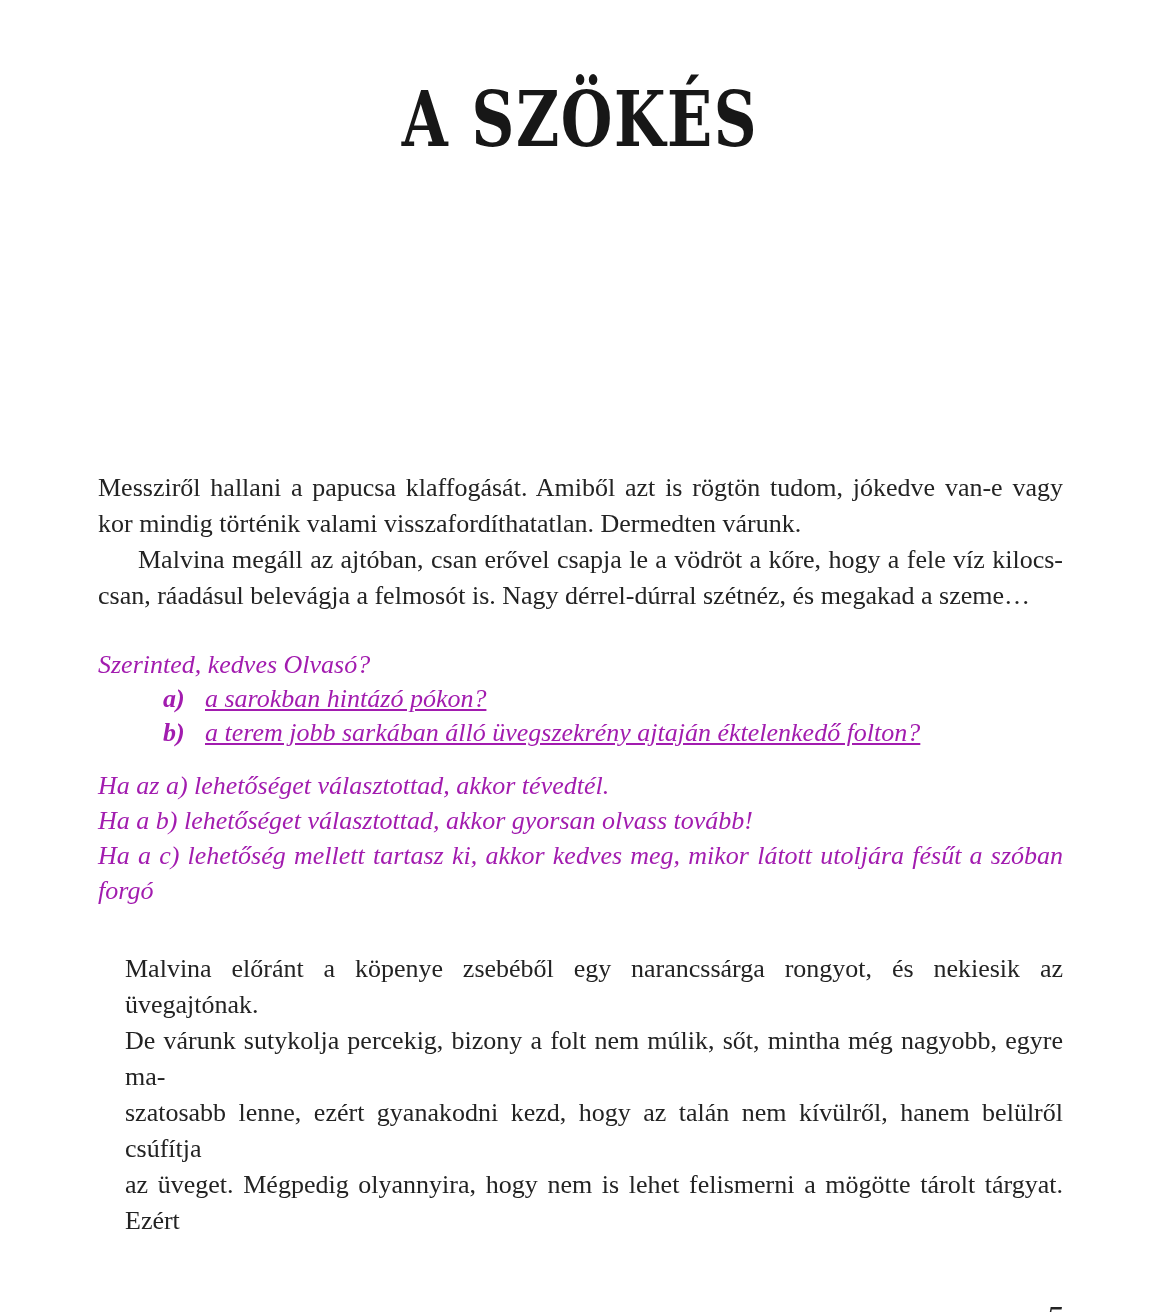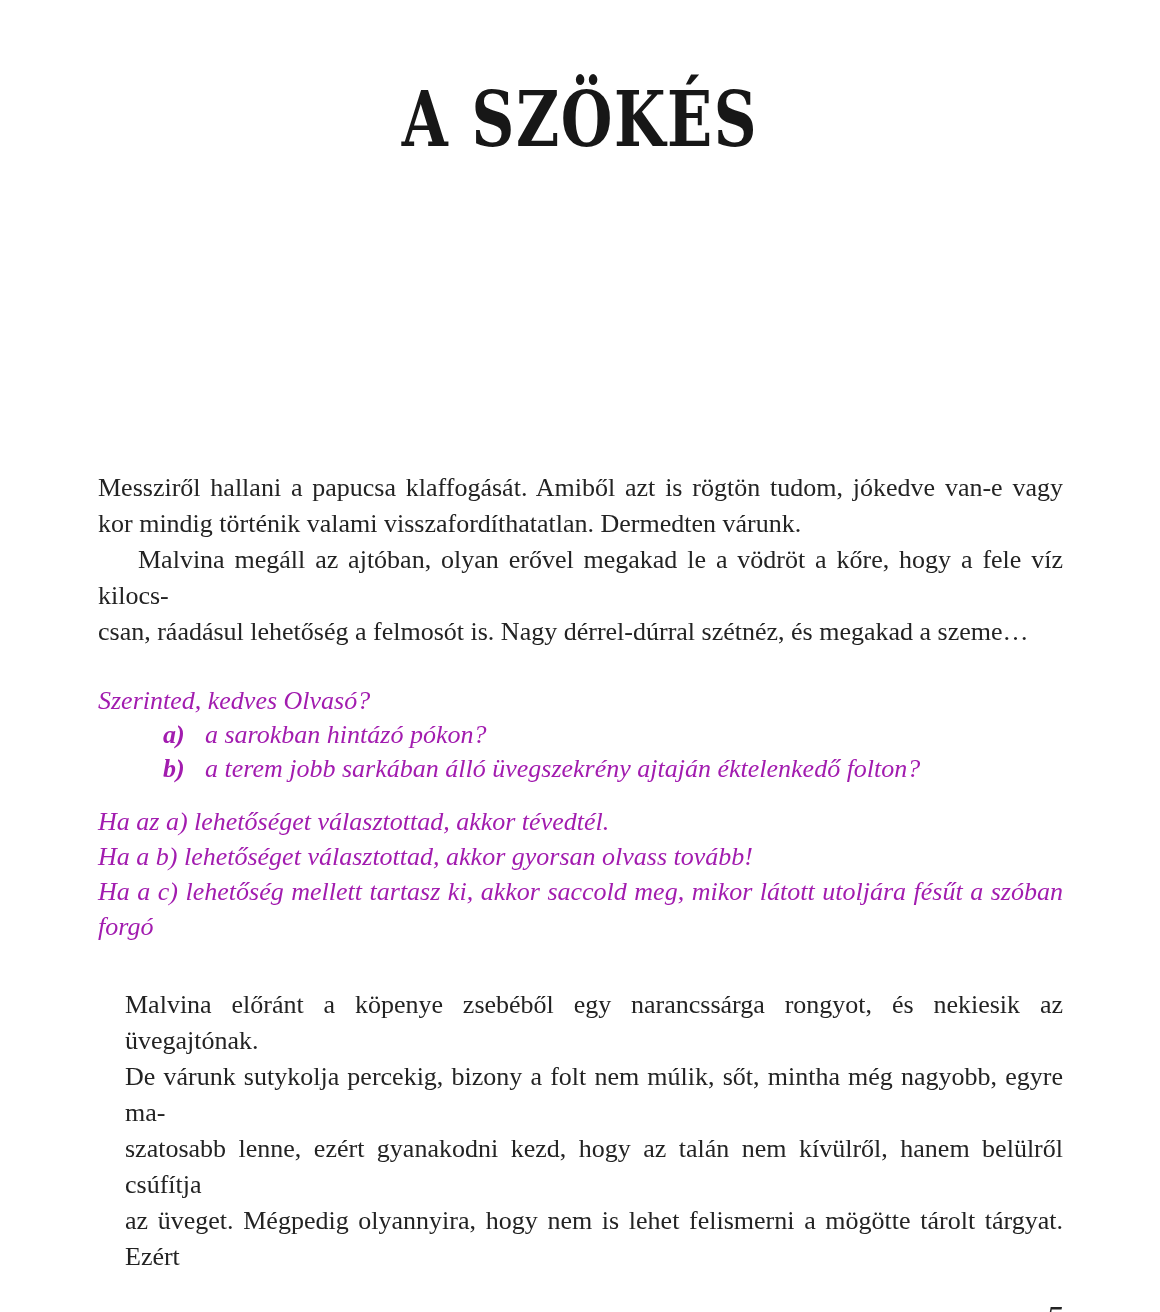--- a/index.html
+++ b/index.html
@@ -46,21 +46,21 @@
   }
   .indent { text-indent: 40px; }
   .orange {
     color: #a21caf;
     font-style: italic;
   }
   .question {
     margin-top: 34px;
     line-height: 34px;
   }
-  .option { padding-left: 65px; }
+  .option { padding-left: 65px; text-decoration: underline; }
   .opt-label {
     font-weight: 700;
     display: inline-block;
     width: 42px;
   }
   .answers {
     margin-top: 18px;
     line-height: 35px;
   }
   .p3 { margin-top: 43px; margin-left: 27px; }
@@ -82,38 +82,38 @@
   <h1 class="chapter-title">A SZÖKÉS</h1>
 
   <main class="content">
 
     <p class="para">
       <span class="line j">Messziről hallani a papucsa klaffogását. Amiből azt is rögtön tudom, jókedve van-e vagy</span>
       <span class="line">kor mindig történik valami visszafordíthatatlan. Dermedten várunk.</span>
     </p>
 
     <p class="para">
-      <span class="line j indent">Malvina megáll az ajtóban, olyan erővel megakad le a vödröt a kőre, hogy a fele víz kilocs-</span>
-      <span class="line">csan, ráadásul lehetőség a felmosót is. Nagy dérrel-dúrral szétnéz, és megakad a szeme…</span>
+      <span class="line j indent">Malvina megáll az ajtóban, csan erővel csapja le a vödröt a kőre, hogy a fele víz kilocs-</span>
+      <span class="line">csan, ráadásul belevágja a felmosót is. Nagy dérrel-dúrral szétnéz, és megakad a szeme…</span>
     </p>
 
     <div class="question orange">
       <span class="line">Szerinted, kedves Olvasó?</span>
       <div class="option">
         <span class="opt-label">a)</span><span>a sarokban hintázó pókon?</span>
       </div>
       <div class="option">
         <span class="opt-label">b)</span><span>a terem jobb sarkában álló üvegszekrény ajtaján éktelenkedő folton?</span>
       </div>
     </div>
 
     <div class="answers orange">
       <span class="line">Ha az a) lehetőséget választottad, akkor tévedtél.</span>
       <span class="line">Ha a b) lehetőséget választottad, akkor gyorsan olvass tovább!</span>
-      <span class="line j">Ha a c) lehetőség mellett tartasz ki, akkor saccold meg, mikor látott utoljára fésűt a szóban forgó</span>
+      <span class="line j">Ha a c) lehetőség mellett tartasz ki, akkor kedves meg, mikor látott utoljára fésűt a szóban forgó</span>
     </div>
 
     <p class="para p3">
       <span class="line j">Malvina előránt a köpenye zsebéből egy narancssárga rongyot, és nekiesik az üvegajtónak.</span>
       <span class="line j">De várunk sutykolja percekig, bizony a folt nem múlik, sőt, mintha még nagyobb, egyre ma-</span>
       <span class="line j">szatosabb lenne, ezért gyanakodni kezd, hogy az talán nem kívülről, hanem belülről csúfítja</span>
       <span class="line j">az üveget. Mégpedig olyannyira, hogy nem is lehet felismerni a mögötte tárolt tárgyat. Ezért</span>
     </p>
 
   </main>

